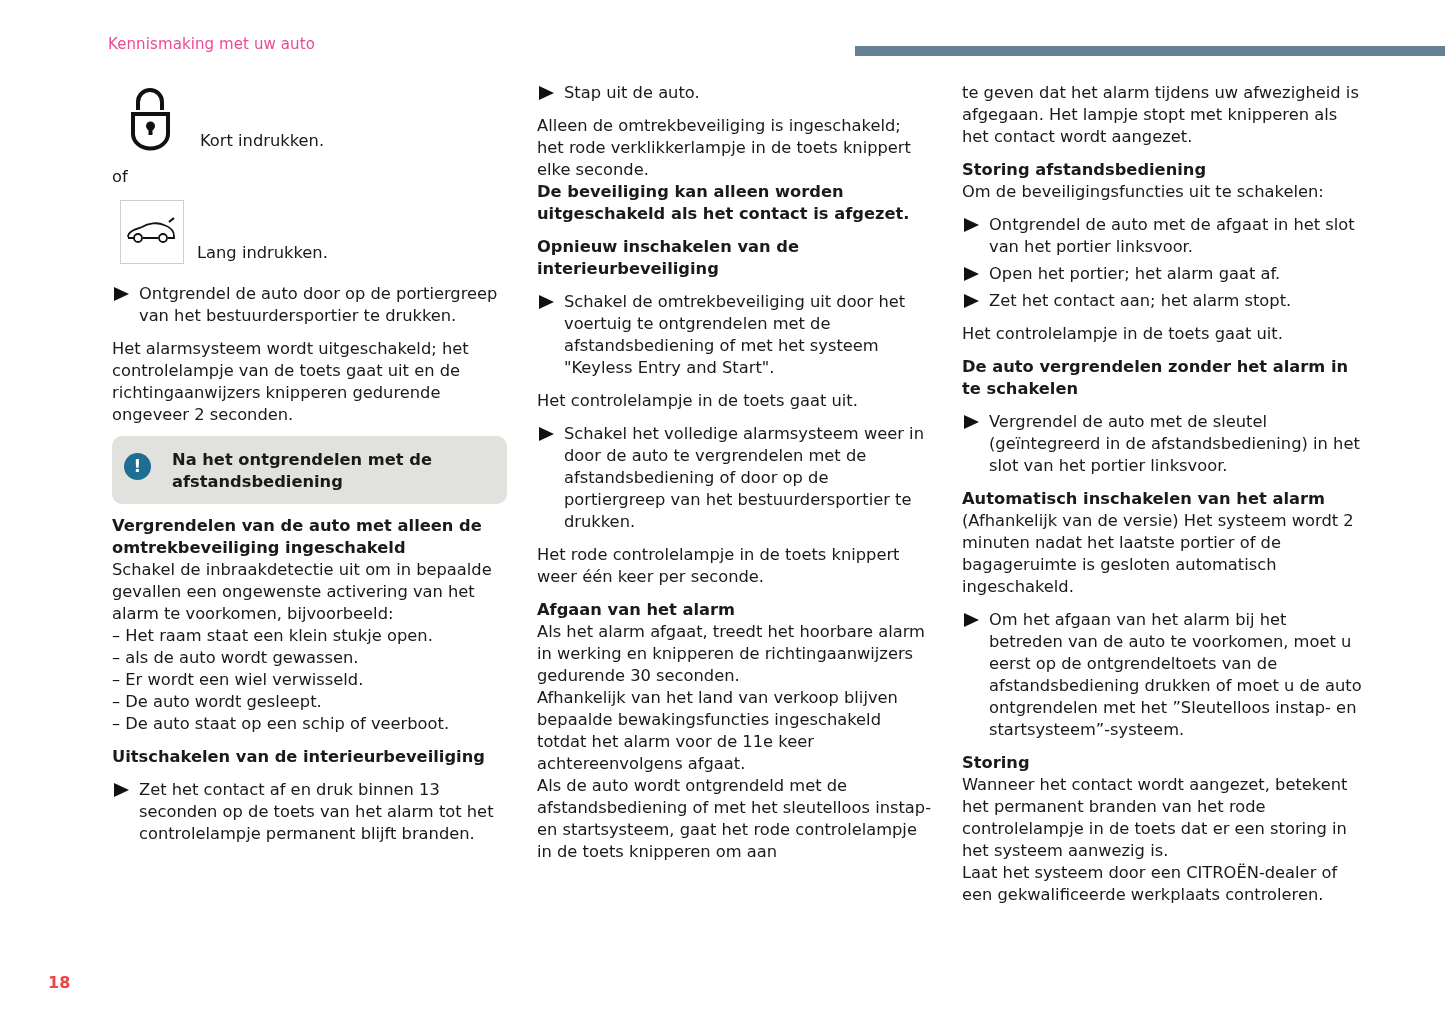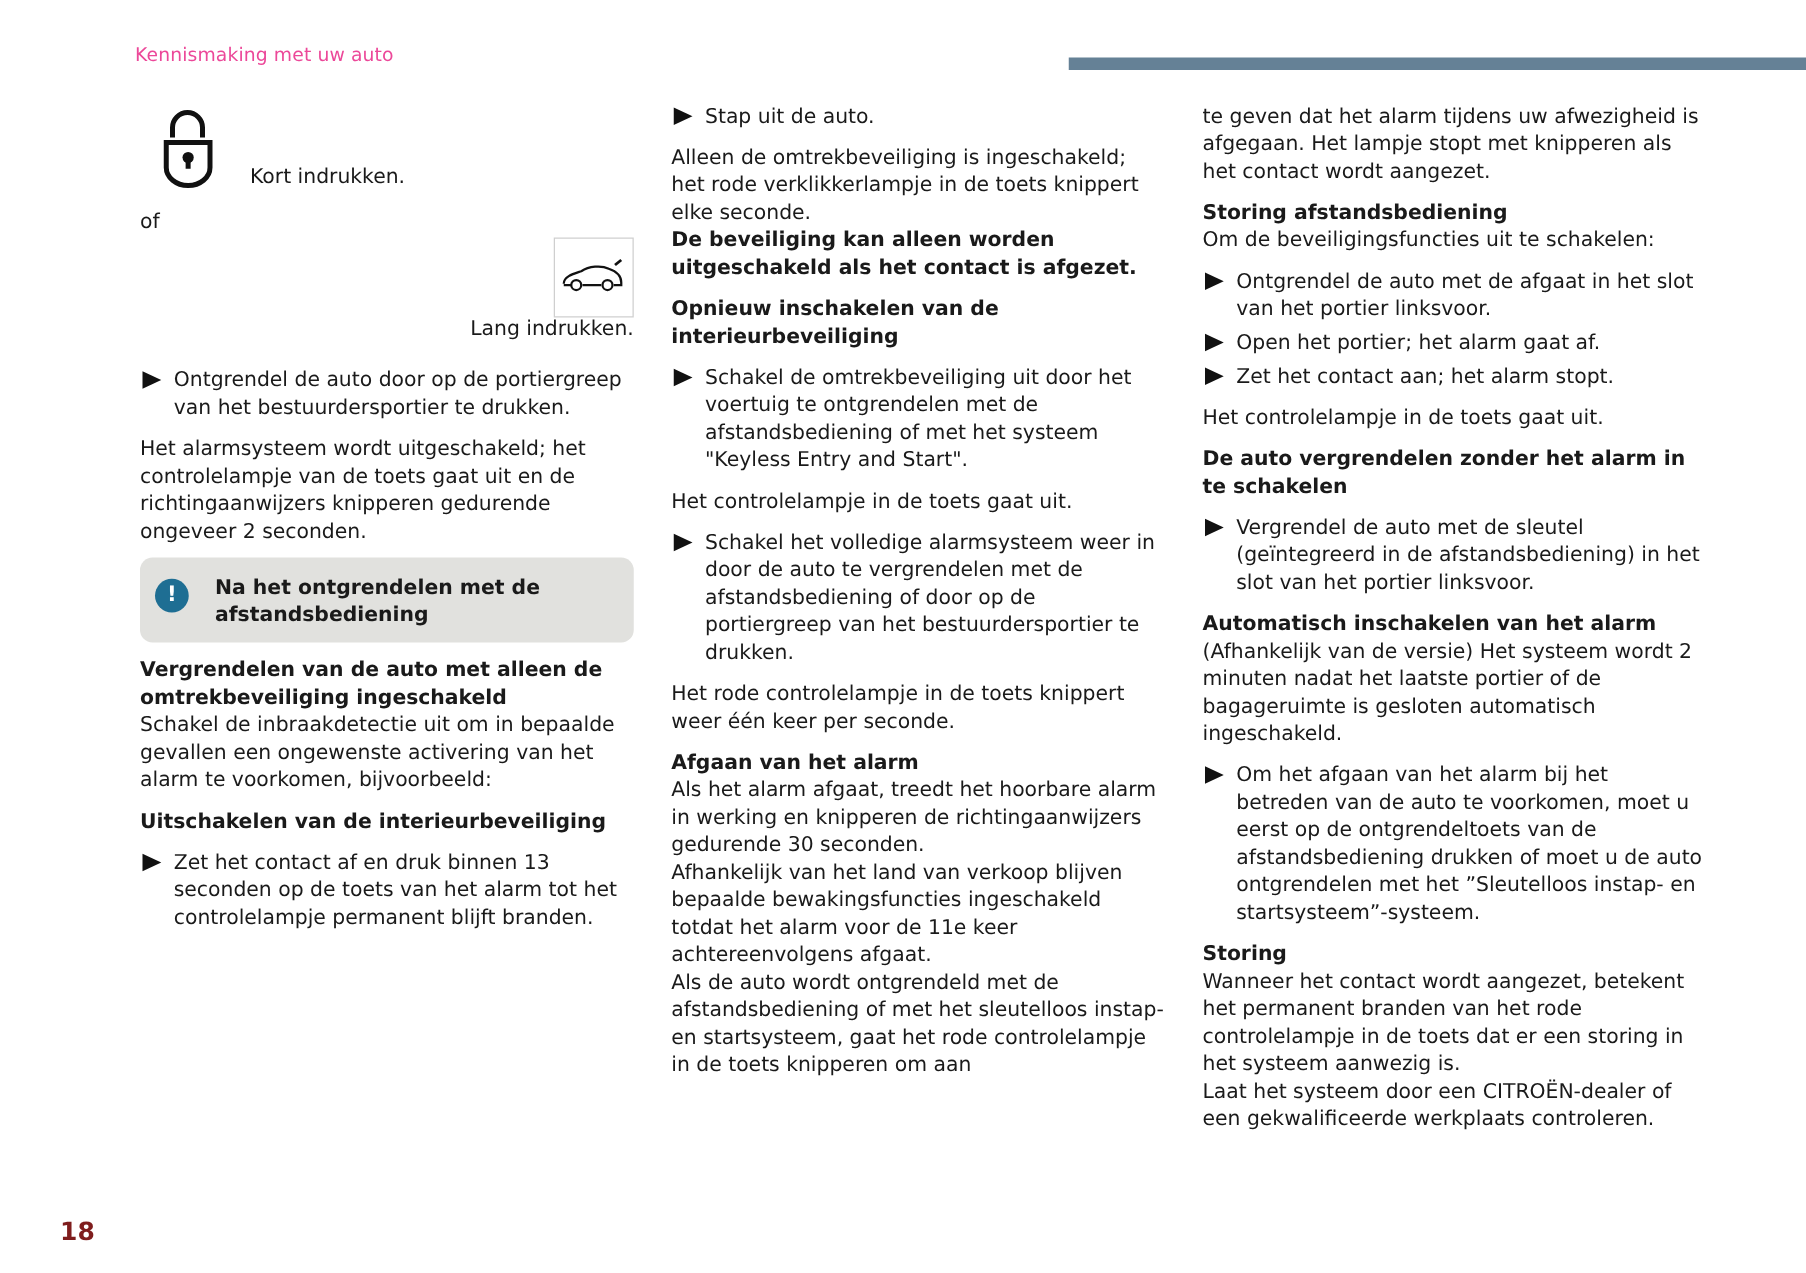--- a/index.html
+++ b/index.html
@@ -11,21 +11,21 @@
   .running-header {
     position: absolute; left: 108px; top: 35px;
     font-size: 15px; color: #ec4899; letter-spacing: 0.1px;
   }
   .header-bar {
     position: absolute; left: 855px; top: 46px; width: 590px; height: 10px;
     background: #658196;
   }
   .page-number {
     position: absolute; left: 48px; top: 973px;
-    font-size: 20px; font-weight: bold; color: #7f1d1d;
+    font-size: 16px; font-weight: bold; color: #ef4444;
   }
   .col { position: absolute; top: 82px; font-size: 16.3px; line-height: 22px; }
   .col1 { left: 112px; width: 395px; }
   .col2 { left: 537px; width: 395px; }
   .col3 { left: 962px; width: 400px; }
   .col p { margin: 0; }
   .col .b { font-weight: bold; }
   .gap { height: 11px; }
   .bullet { position: relative; padding-left: 27px; margin: 0; }
   .bullet .arrow {
@@ -64,21 +64,21 @@
       <svg width="50" height="70" viewBox="0 0 50 70" style="position:absolute;left:18px;top:2px;">
         <path d="M8 26 V18 A12 12 0 0 1 32 18 V26" fill="none" stroke="#111" stroke-width="4"></path>
         <path d="M3 30 H38 V50 A17 14 0 0 1 3 50 Z" fill="none" stroke="#111" stroke-width="4"></path>
         <circle cx="20.5" cy="42" r="4.5" fill="#111"></circle>
         <rect x="18.5" y="42" width="4" height="9" fill="#111"></rect>
       </svg>
     </div>
     <p style="margin-left:8px;margin-top:0;">Kort indrukken.</p>
   </div>
   <p style="margin-top:14px;">of</p>
-  <div class="icon-row" style="margin-top:2px;flex-direction:column;">
+  <div class="icon-row" style="margin-top:12px;">
     <div class="car-box">
       <svg width="56" height="30" viewBox="0 0 56 30">
         <path d="M4 20 C4 14 12 12 18 10 C24 6 34 5 40 8 C46 10 50 13 50 19 L50 21 H44 M34 21 H19 M10 21 H4 Z" fill="none" stroke="#111" stroke-width="1.8"></path>
         <circle cx="14" cy="21" r="4" fill="#fff" stroke="#111" stroke-width="1.8"></circle>
         <circle cx="39" cy="21" r="4" fill="#fff" stroke="#111" stroke-width="1.8"></circle>
         <line x1="45" y1="5" x2="50" y2="1" stroke="#111" stroke-width="2.2"></line>
       </svg>
     </div>
     <p style="margin-left:13px;margin-top:-2px;">Lang indrukken.</p>
   </div>
@@ -94,20 +94,27 @@
   <div class="note-box">
     <div class="note-head">
       <div class="note-icon">!</div>
       <p class="b">Na het ontgrendelen met de afstandsbediening</p>
     </div>
   </div>
 
   <div style="height:11px;"></div>
   <p class="b">Vergrendelen van de auto met alleen de omtrekbeveiliging ingeschakeld</p>
   <p>Schakel de inbraakdetectie uit om in bepaalde gevallen een ongewenste activering van het alarm te voorkomen, bijvoorbeeld:</p>
+  <div class="dashlist">
+    <p>– Het raam staat een klein stukje open.</p>
+    <p>– als de auto wordt gewassen.</p>
+    <p>– Er wordt een wiel verwisseld.</p>
+    <p>– De auto wordt gesleept.</p>
+    <p>– De auto staat op een schip of veerboot.</p>
+  </div>
   <div class="gap"></div>
   <p class="b">Uitschakelen van de interieurbeveiliging</p>
   <div class="gap"></div>
   <div class="bullet">
     <span class="arrow"></span>
     <span>Zet het contact af en druk binnen 13 seconden op de toets van het alarm tot het controlelampje permanent blijft branden.</span>
   </div>
 </div>
 
 <div class="col col2">

